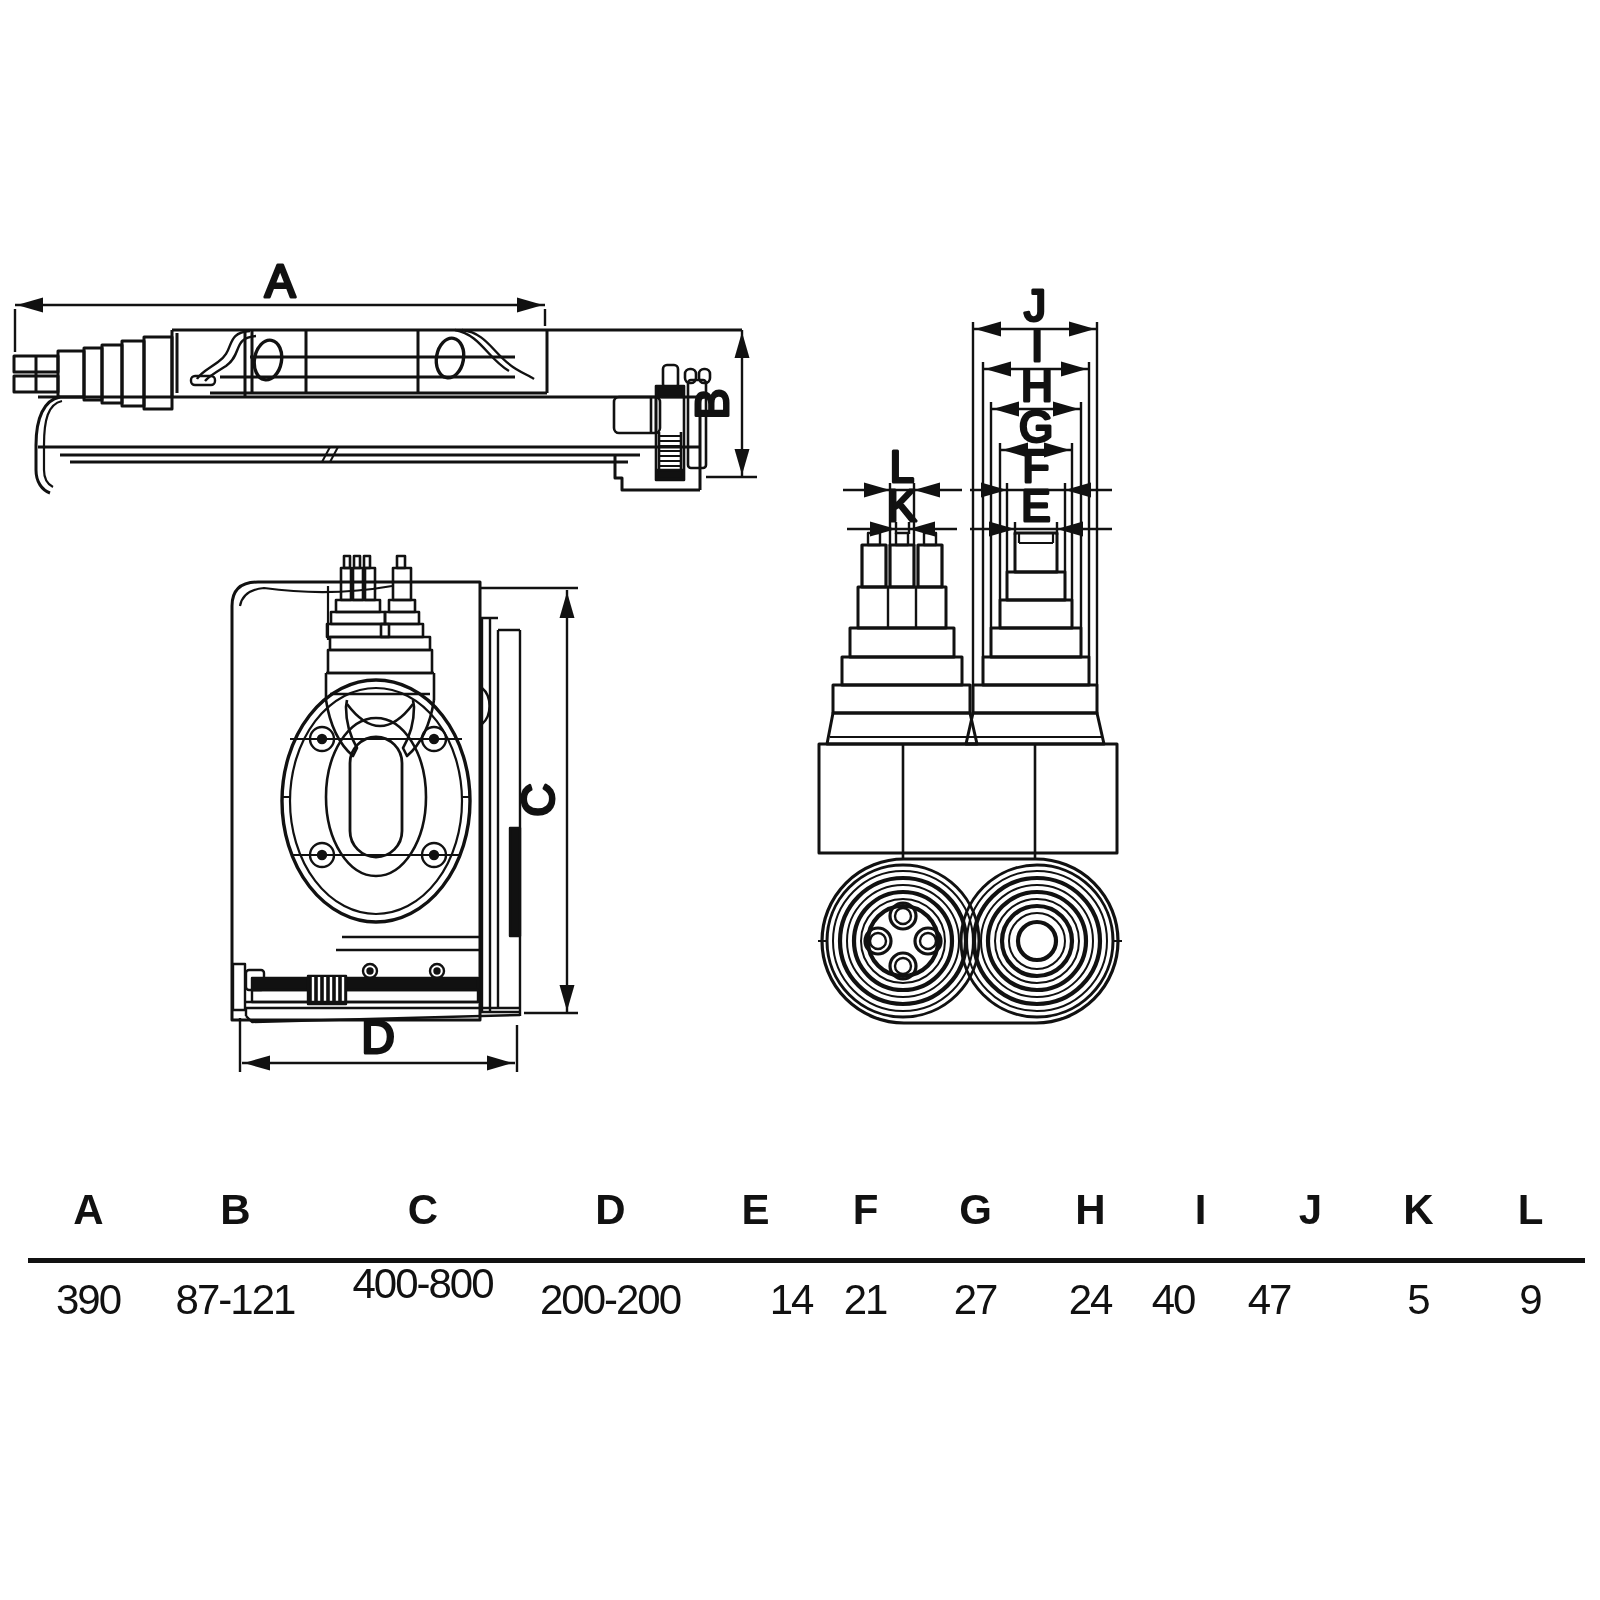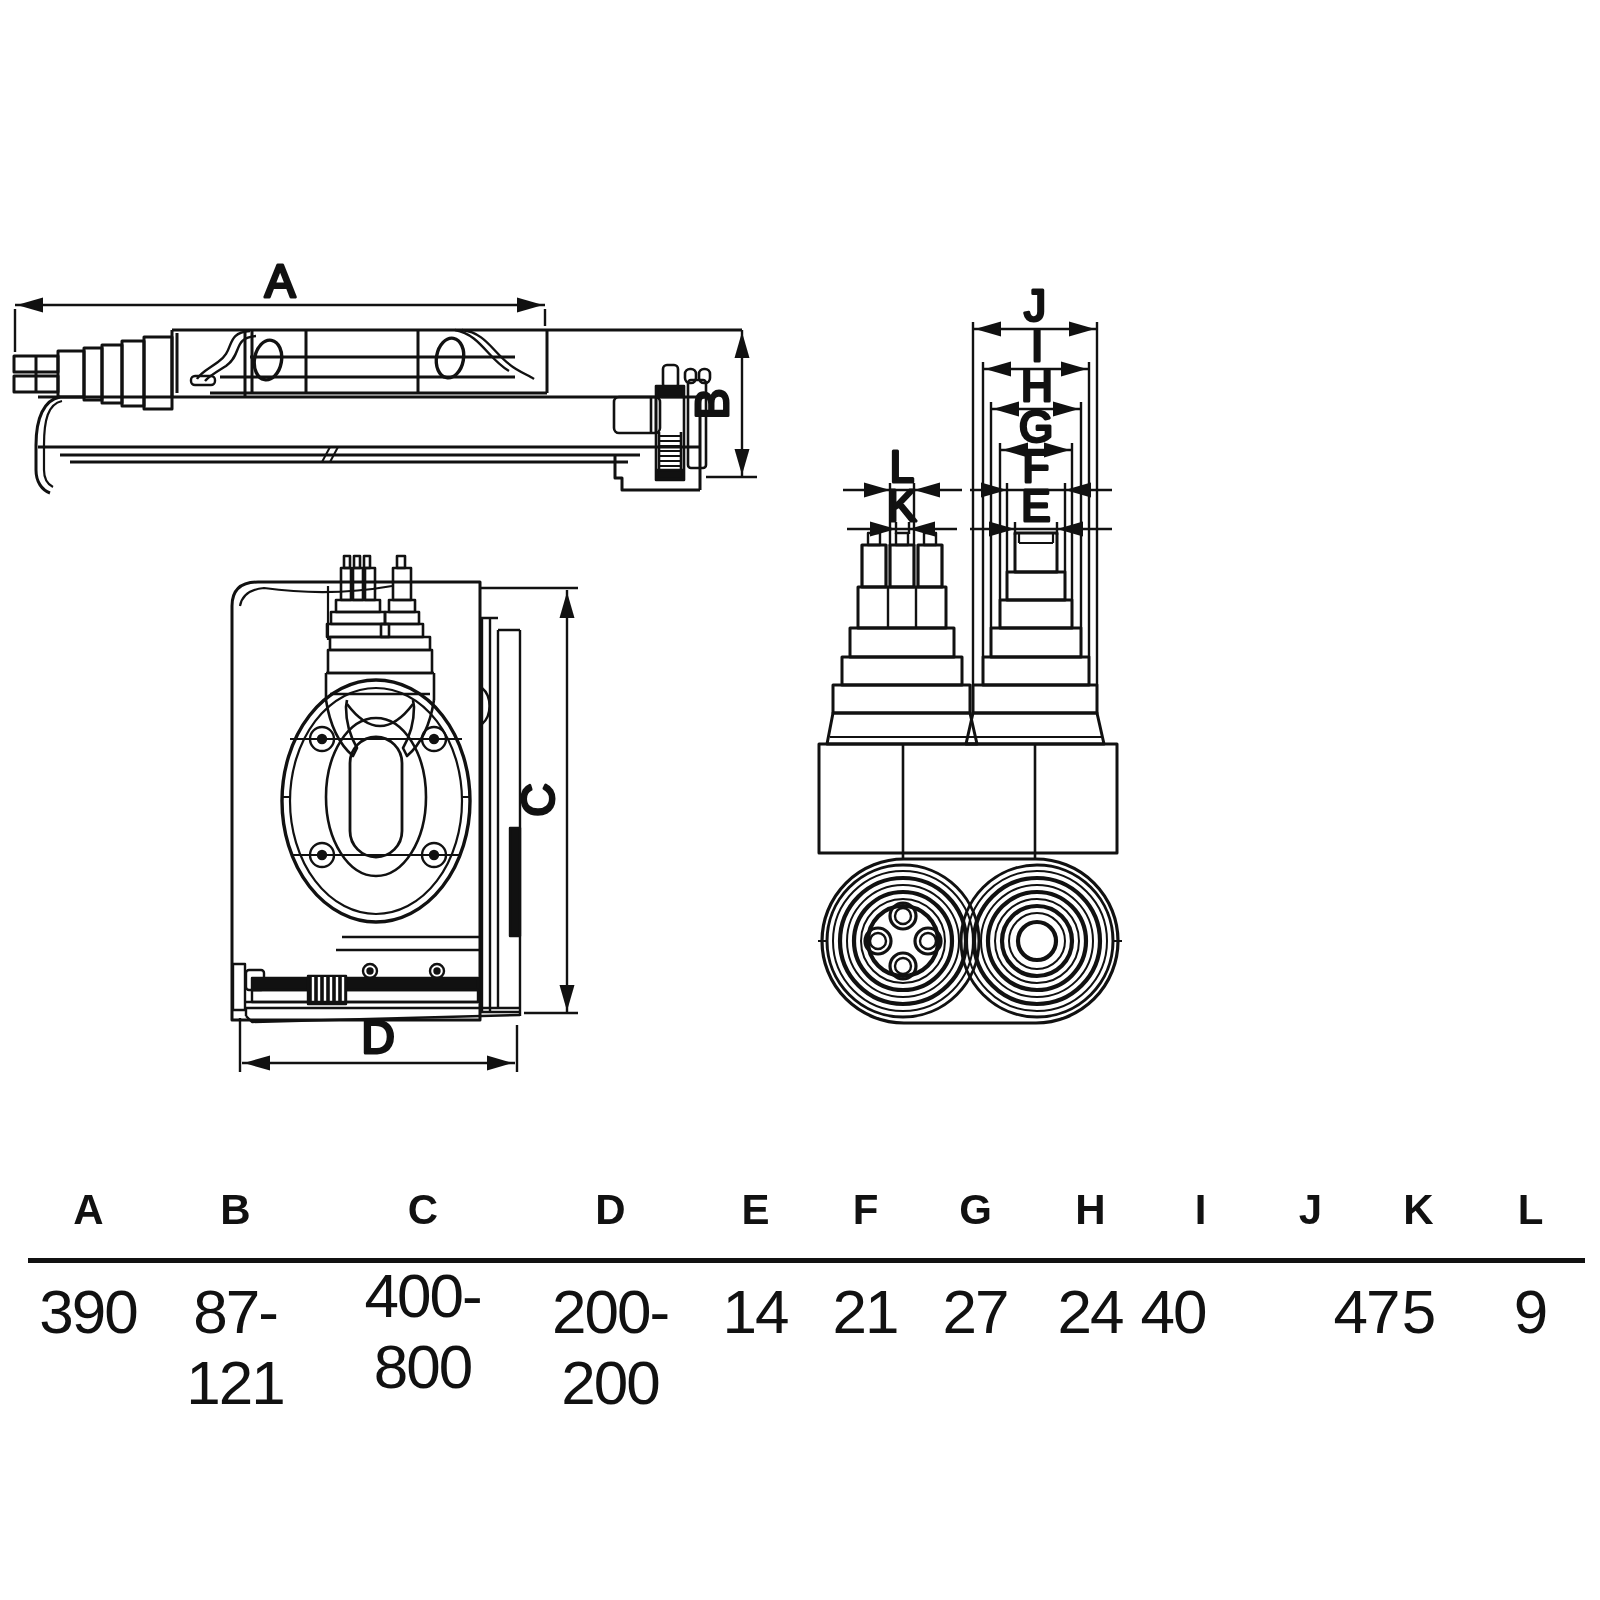--- a/index.html
+++ b/index.html
@@ -2,21 +2,21 @@
 <html><head>
 <meta charset="utf-8">
 <style>
   html,body{margin:0;padding:0;background:#ffffff;}
   .canvas{position:relative;width:1600px;height:1600px;background:#ffffff;overflow:hidden;
           font-family:"Liberation Sans",sans-serif;color:#111;}
   svg text{font-family:"Liberation Sans",sans-serif;fill:#111;}
   .dim-table{position:absolute;left:0;top:0;width:1600px;height:1600px;pointer-events:none;}
   .th,.td{position:absolute;text-align:center;color:#111;}
   .th{font-weight:bold;font-size:42px;letter-spacing:-1px;}
-  .td{font-weight:normal;font-size:62px;letter-spacing:-2px;}
+  .td{font-weight:normal;font-size:42px;letter-spacing:-2px;}
   .rule{position:absolute;background:#111;}
 </style>
 </head>
 <body>
 
 <div class="canvas">
 
 <svg width="1600" height="1600" viewBox="0 0 1600 1600" fill="none" stroke="#111" stroke-width="3" stroke-linejoin="round">
   <defs>
     <path id="ah" d="M0,0 L-26,-7.5 L-26,7.5 Z" fill="#111" stroke="none"></path>
@@ -342,23 +342,23 @@
   <div class="th" style="left:1255px;top:1186px;width:110px">J</div>
   <div class="th" style="left:1363px;top:1186px;width:110px">K</div>
   <div class="th" style="left:1475px;top:1186px;width:110px">L</div>
 
   <div class="rule" style="left:28px;top:1258px;width:1557px;height:5px"></div>
 
   <div class="td" style="left:28px;top:1276px;width:120px">390</div>
   <div class="td" style="left:160px;top:1276px;width:150px">87-121</div>
   <div class="td" style="left:330px;top:1260px;width:185px">400-800</div>
   <div class="td" style="left:520px;top:1276px;width:180px">200-200</div>
-  <div class="td" style="left:700px;top:1276px;width:110px">14</div>
+  <div class="td" style="left:736px;top:1276px;width:110px">14</div>
   <div class="td" style="left:810px;top:1276px;width:110px">21</div>
   <div class="td" style="left:920px;top:1276px;width:110px">27</div>
   <div class="td" style="left:1035px;top:1276px;width:110px">24</div>
   <div class="td" style="left:1118px;top:1276px;width:110px">40</div>
-  <div class="td" style="left:1311px;top:1276px;width:110px">47</div>
+  <div class="td" style="left:1214px;top:1276px;width:110px">47</div>
   <div class="td" style="left:1363px;top:1276px;width:110px">5</div>
   <div class="td" style="left:1475px;top:1276px;width:110px">9</div>
 </div>
 
 </div>
 
 </body></html>

